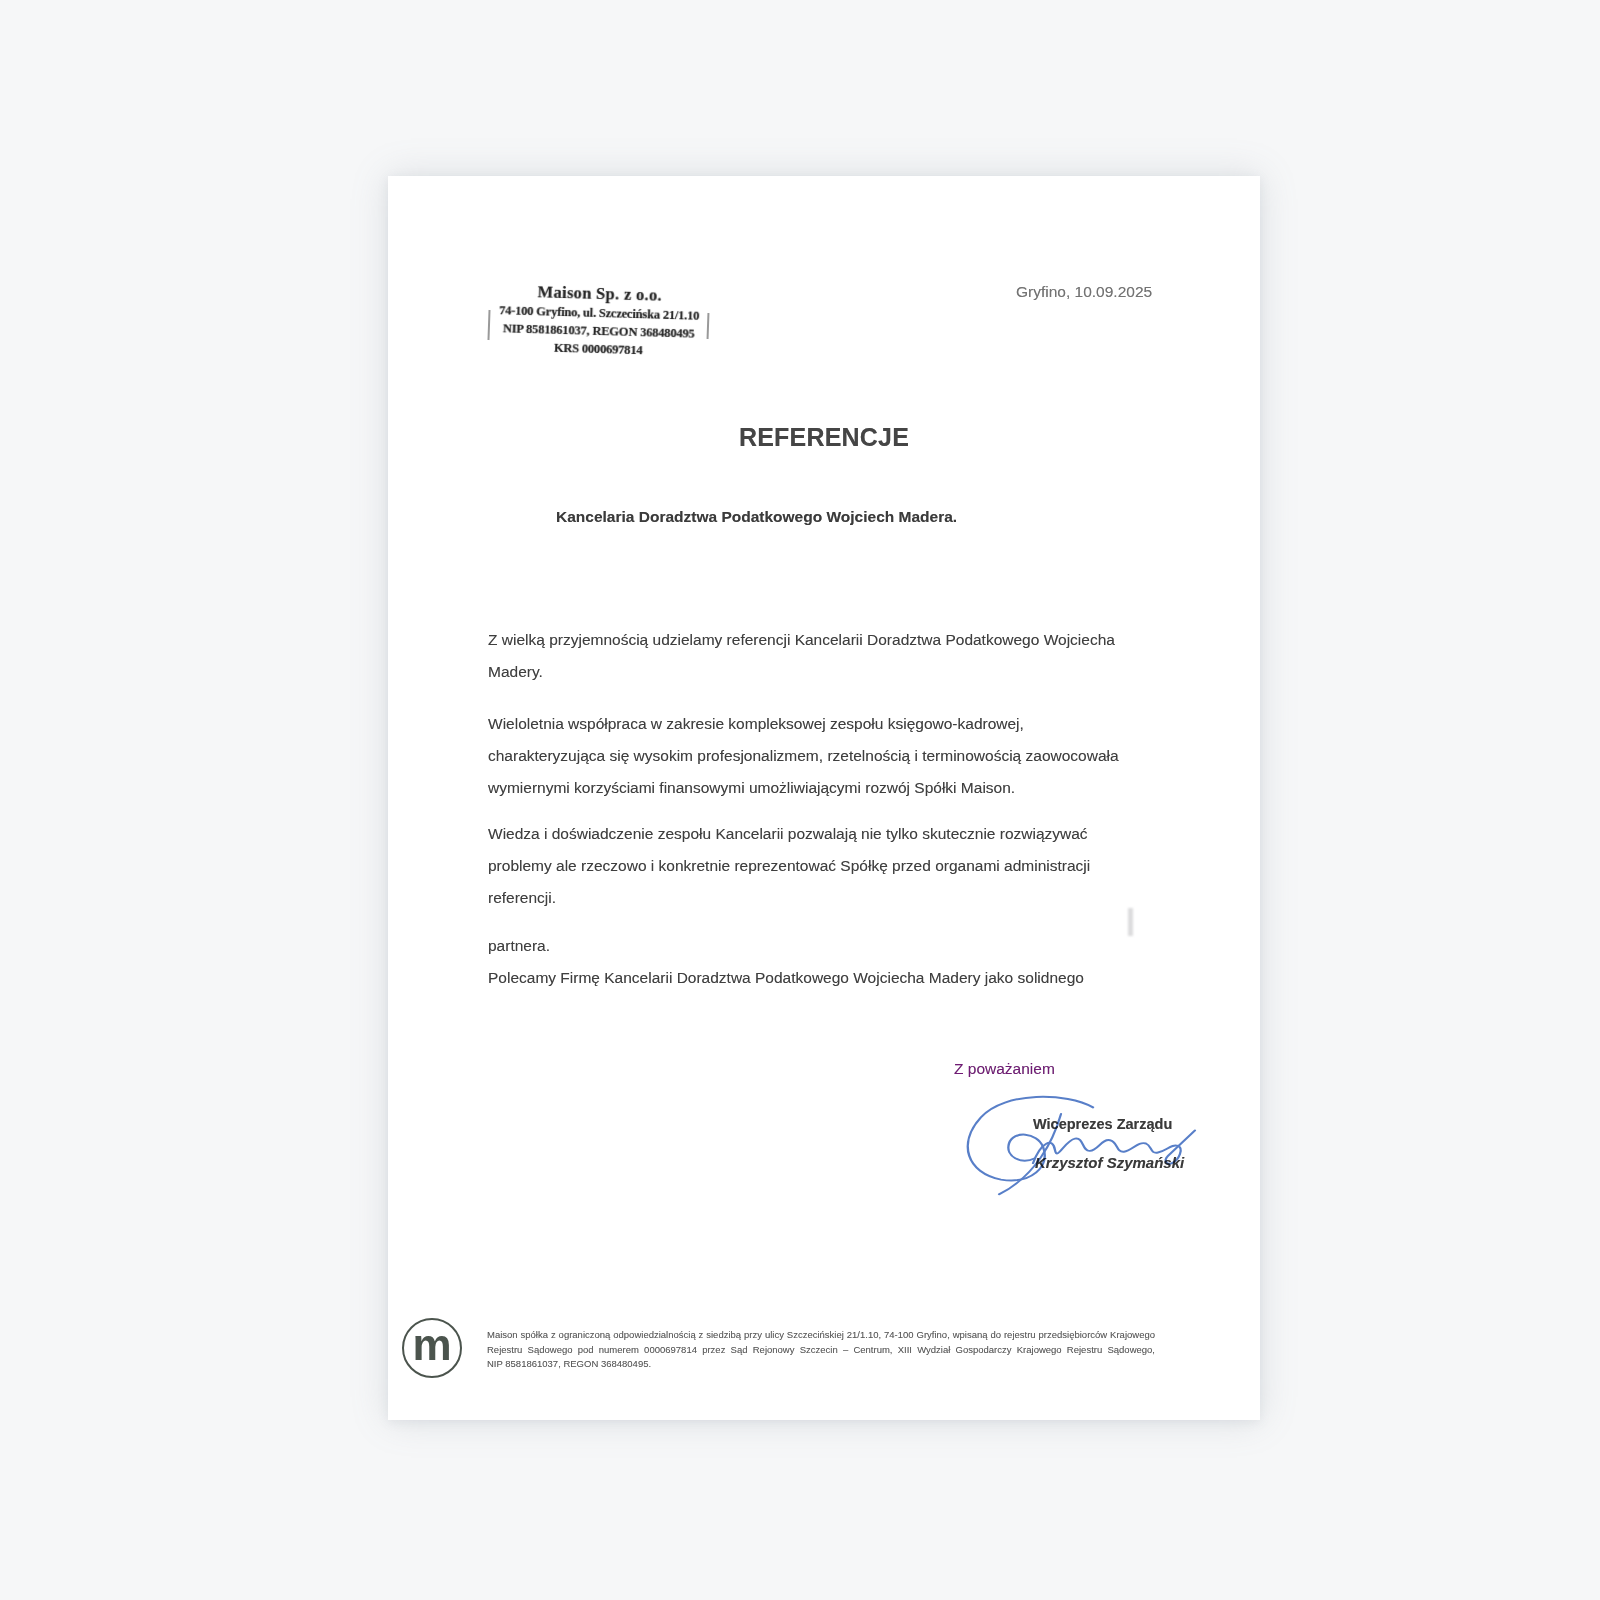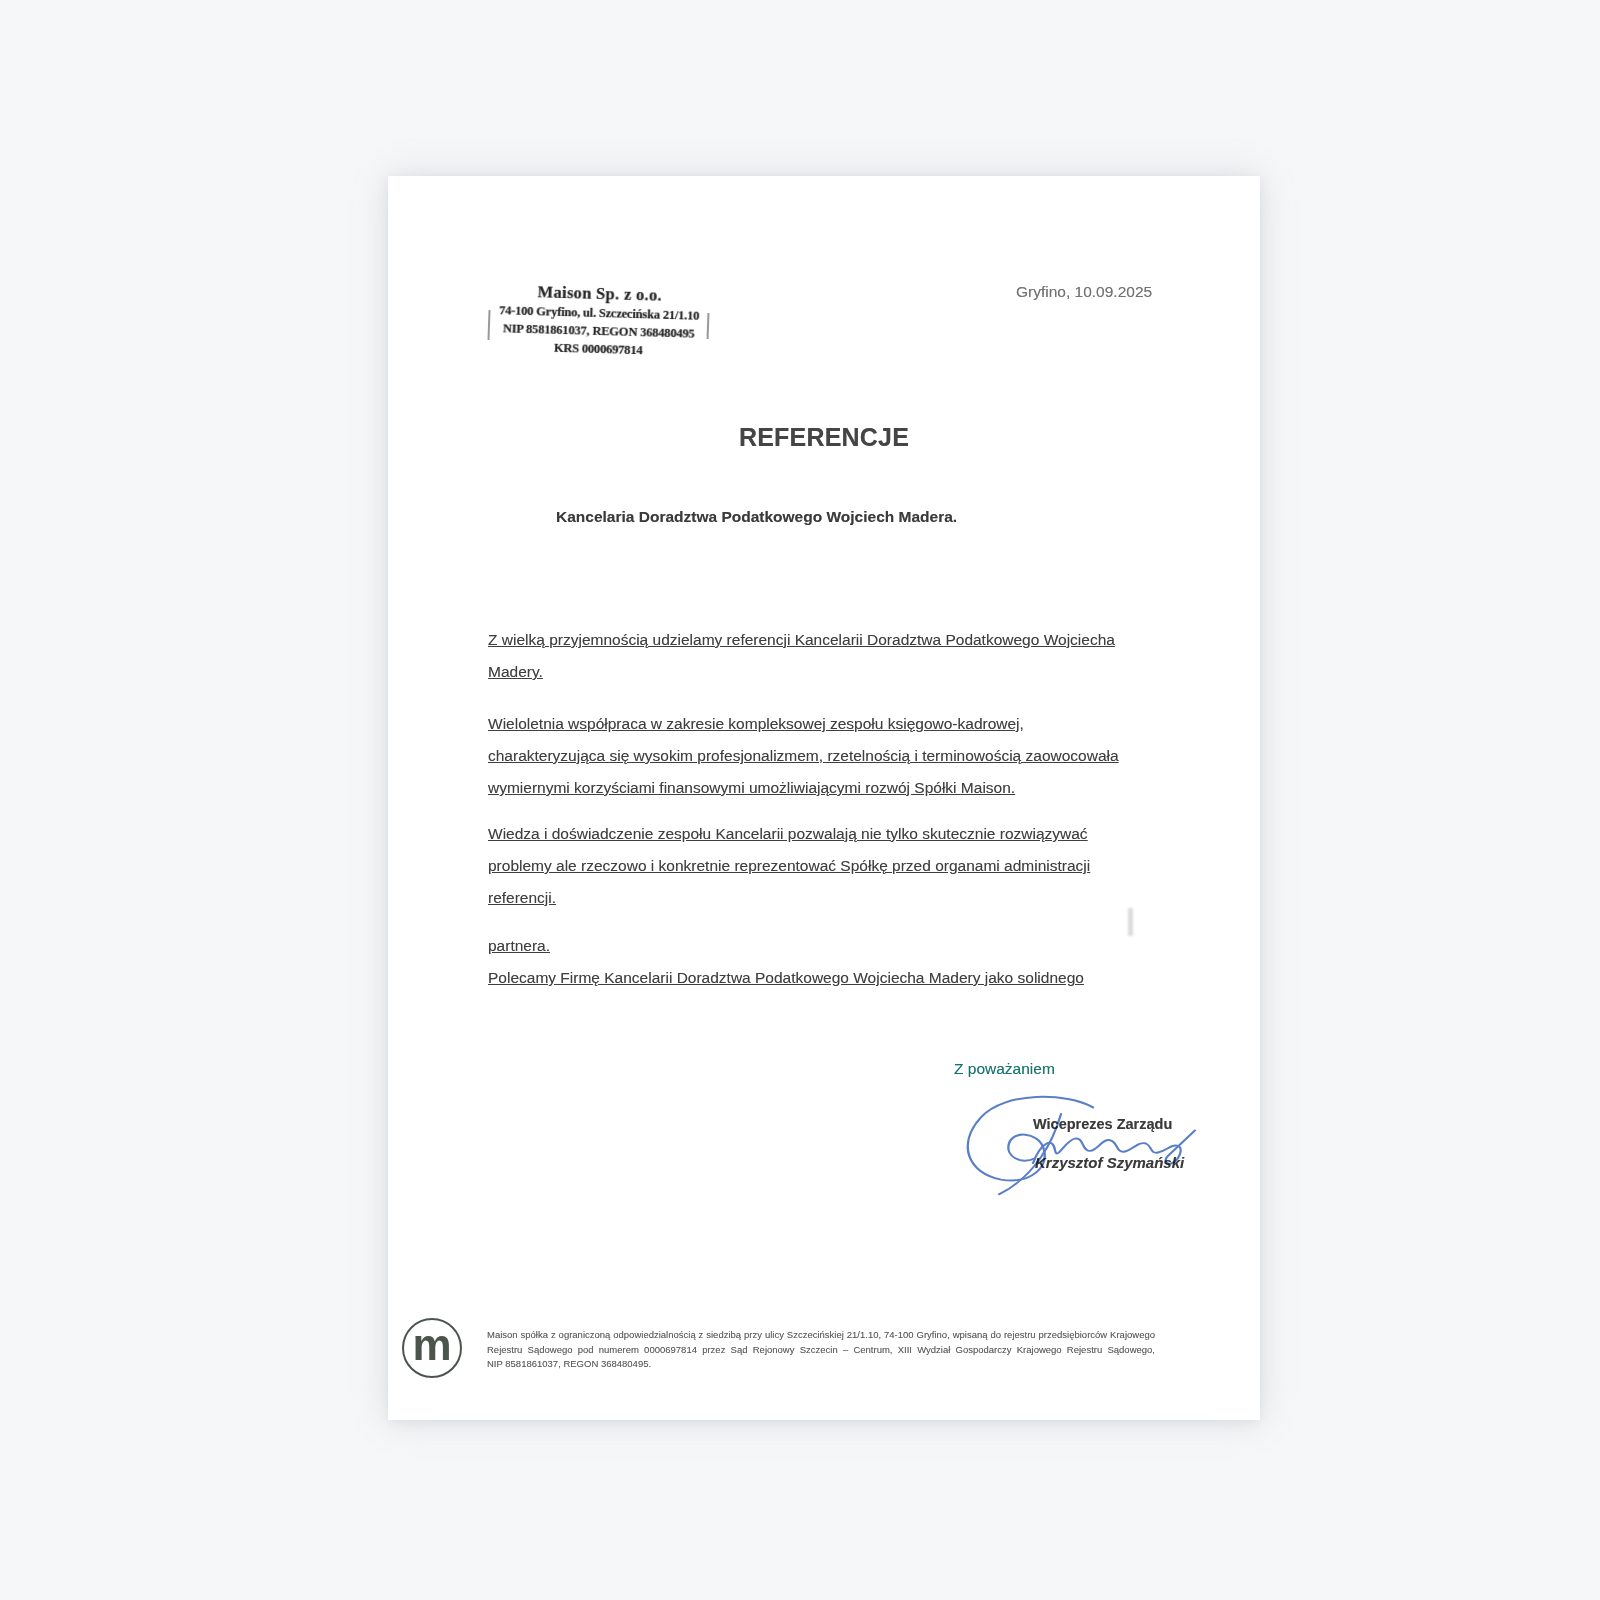--- a/index.html
+++ b/index.html
@@ -61,25 +61,25 @@
   .subject .indent{padding-left:68px;}
   
   .body-block{
     position:absolute;left:100px;top:448px;width:680px;
     font-size:15.5px;color:#3f3f3f;
     text-shadow:0 0 0.4px rgba(0,0,0,0.3);
   }
   .para{margin:0 0 16px 0;}
   .para.p1{margin-bottom:20px;}
   .para.p2{margin-bottom:14px;}
-  .bline{line-height:32px;white-space:nowrap;text-decoration:underline;}
+  .bline{line-height:32px;white-space:nowrap;}
   
   .closing{
     position:absolute;left:566px;top:884px;
-    font-size:15.5px;color:#0f766e;
+    font-size:15.5px;color:#701a75;
     text-shadow:0 0 0.4px rgba(0,0,0,0.3);
   }
   .sig-title{
     position:absolute;left:645px;top:940px;
     font-size:14.5px;font-weight:bold;color:#3a3a3a;
     text-shadow:0 0 0.5px rgba(0,0,0,0.35);
     white-space:nowrap;
   }
   .sig-name{
     position:absolute;left:647px;top:978px;

